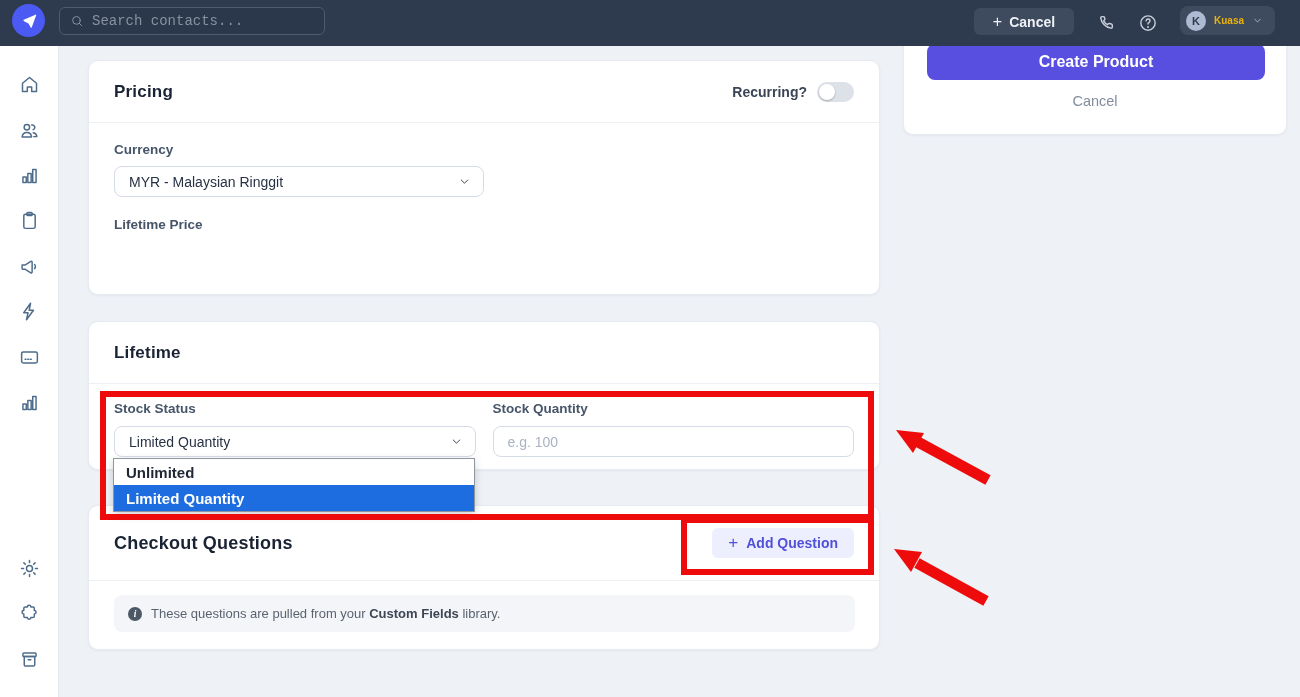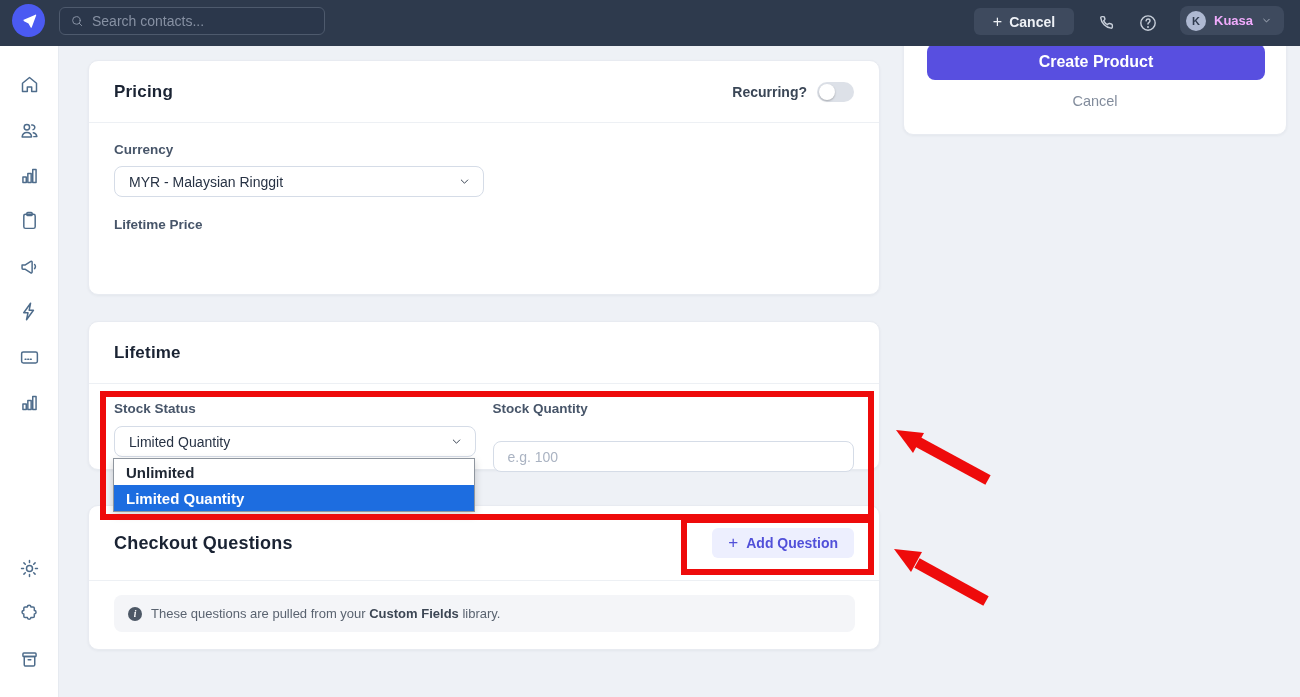--- a/index.html
+++ b/index.html
@@ -12,39 +12,39 @@
   #logo { position:absolute; left:12px; top:4px; width:33px; height:33px;
     border-radius:50%; background:#4b5af2; display:flex; align-items:center;
     justify-content:center; cursor:pointer; }
   #logo svg { width:18px; height:18px; }
   #search { position:absolute; left:59px; top:7px; width:266px; height:28px;
     background:#2b374b; border:1px solid #4e5a6d; border-radius:6px;
     display:flex; align-items:center; padding:0 10px; gap:8px; color:#8791a3; }
   #search svg { width:14px; height:14px; flex:0 0 auto; }
   #search input { background:transparent; border:none; outline:none;
     color:#14b8a6; font-size:14px; width:100%;
-    font-family:Liberation Sans, sans-serif; }
+    font-family:Liberation Mono, monospace; }
   #search input::placeholder { color:#8791a3; opacity:1; }
   #upgrade { position:absolute; left:974px; top:8px; height:27px; width:100px;
     background:#3e4a5e; border:none; border-radius:6px; color:#eef1f6;
     font-size:14px; font-weight:600; display:flex; align-items:center;
     justify-content:center; gap:7px; cursor:pointer;
     font-family:"Liberation Sans", sans-serif; }
   #upgrade .plus { font-size:16px; font-weight:400; }
   .tb-icon { position:absolute; top:9px; width:28px; height:28px; border:none;
     background:transparent; color:#c8cfda; cursor:pointer; display:flex;
     align-items:center; justify-content:center; }
   .tb-icon svg { width:20px; height:20px; }
   #userchip { position:absolute; left:1180px; top:6px; height:29px;
     padding:0 12px 0 6px; background:#3e4a5e; border-radius:8px; border:none;
     display:flex; align-items:center; gap:8px; cursor:pointer; }
   #avatar { width:20px; height:20px; border-radius:50%; background:#aeb9d2;
     color:#2e3a4e; font-size:11px; font-weight:700; display:flex;
     align-items:center; justify-content:center; }
-  #username { color:#f0abfc; font-size:13px; font-weight:700; }
+  #username { color:#eab308; font-size:10px; font-weight:700; }
   #userchip svg { width:11px; height:11px; color:#c5cbd7; }
 
   
   #sidebar { position:absolute; left:0; top:46px; width:59px; height:651px;
     background:#ffffff; border-right:1px solid #e6eaf0; z-index:10; }
   .side-btn { position:absolute; left:9px; width:40px; height:40px;
     background:transparent; border:none; border-radius:8px; color:#4e6c8b;
     display:flex; align-items:center; justify-content:center; cursor:pointer; }
   .side-btn svg { width:21px; height:21px; }
 
@@ -55,21 +55,21 @@
     padding:0 25px; border-bottom:1px solid #edf0f4; }
   .card-title { font-size:17px; font-weight:800; color:#1a2333;
     letter-spacing:.2px; }
   .field-label { font-size:13.5px; font-weight:700; color:#475569; }
   .tf { height:31px; border:1px solid #d5dce7; border-radius:8px;
     background:#fff; font-size:14px; color:#273244; }
   .tf.select { display:flex; align-items:center; justify-content:space-between;
     padding:0 12px 0 14px; cursor:pointer; }
   .tf.select svg { width:13px; height:13px; color:#2b3546; }
   input.tf { padding:0 14px; width:100%; outline:none;
-    font-family:"Liberation Sans", sans-serif;margin-top:15px; }
+    font-family:"Liberation Sans", sans-serif; }
   input.tf::placeholder { color:#aab3c2; opacity:1; }
 
   
   #action-card { left:903px; top:28px; width:384px; height:107px; z-index:5; }
   #create-btn { position:absolute; left:23px; top:15px; width:338px; height:36px;
     background:#584fe0; color:#fff; border:none; border-radius:8px;
     font-size:16px; font-weight:700; cursor:pointer;
     font-family:"Liberation Sans", sans-serif; }
   #cancel-btn { position:absolute; left:0; top:64px; width:100%;
     text-align:center; background:none; border:none; color:#828c9c;

